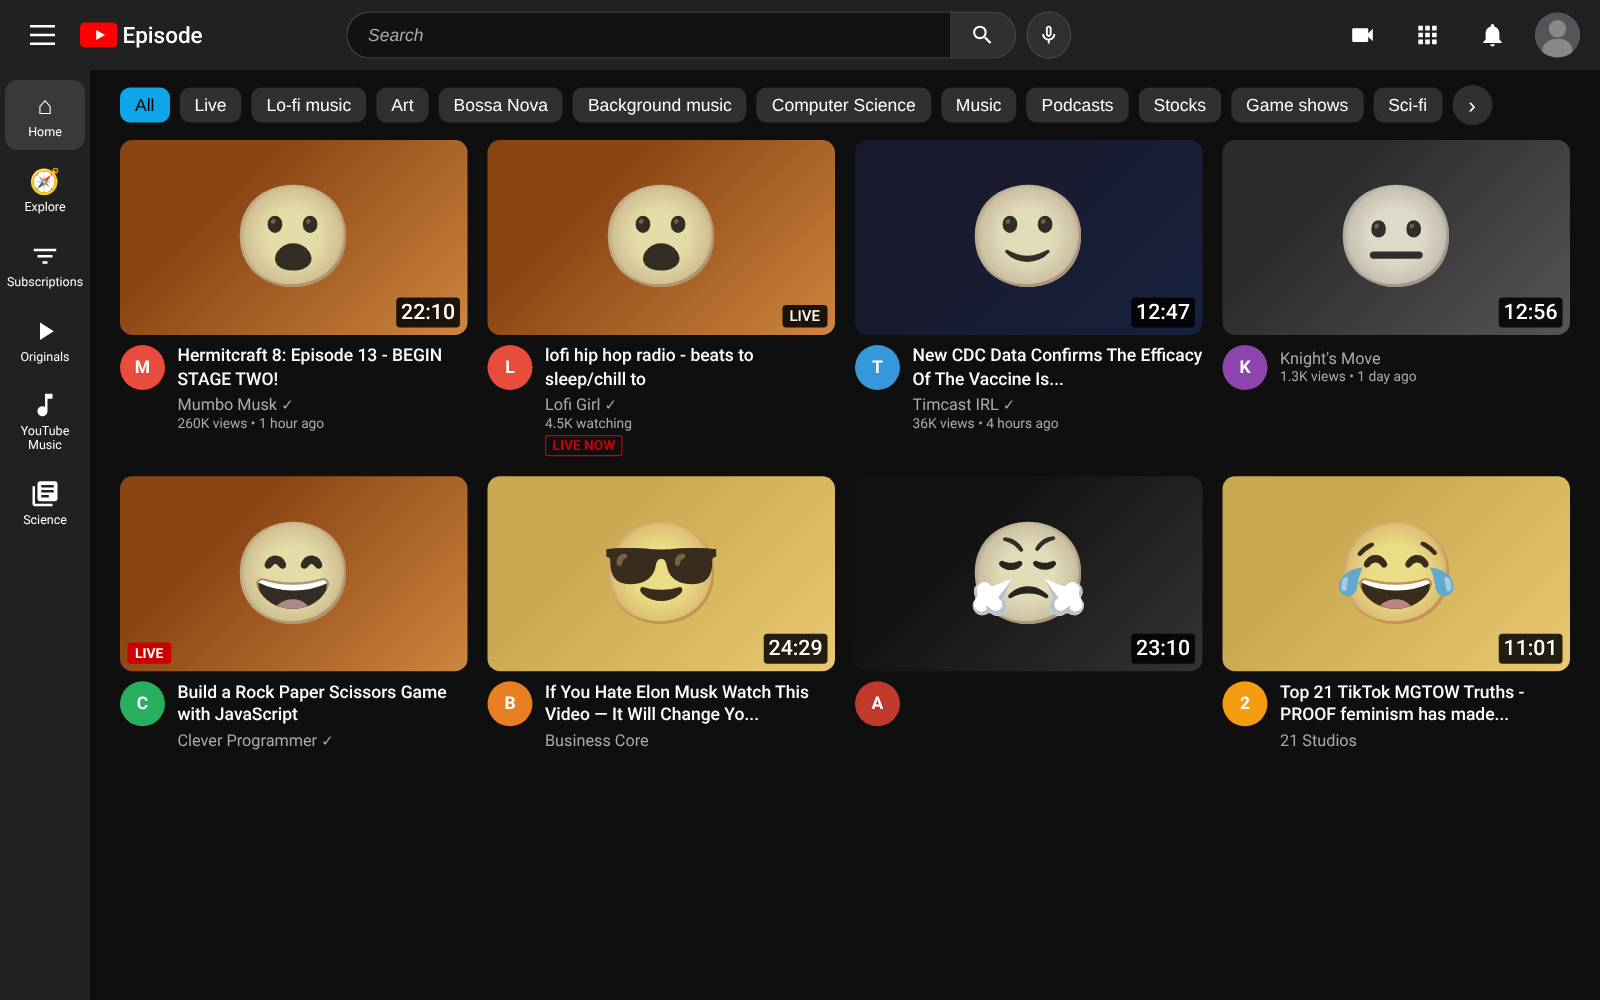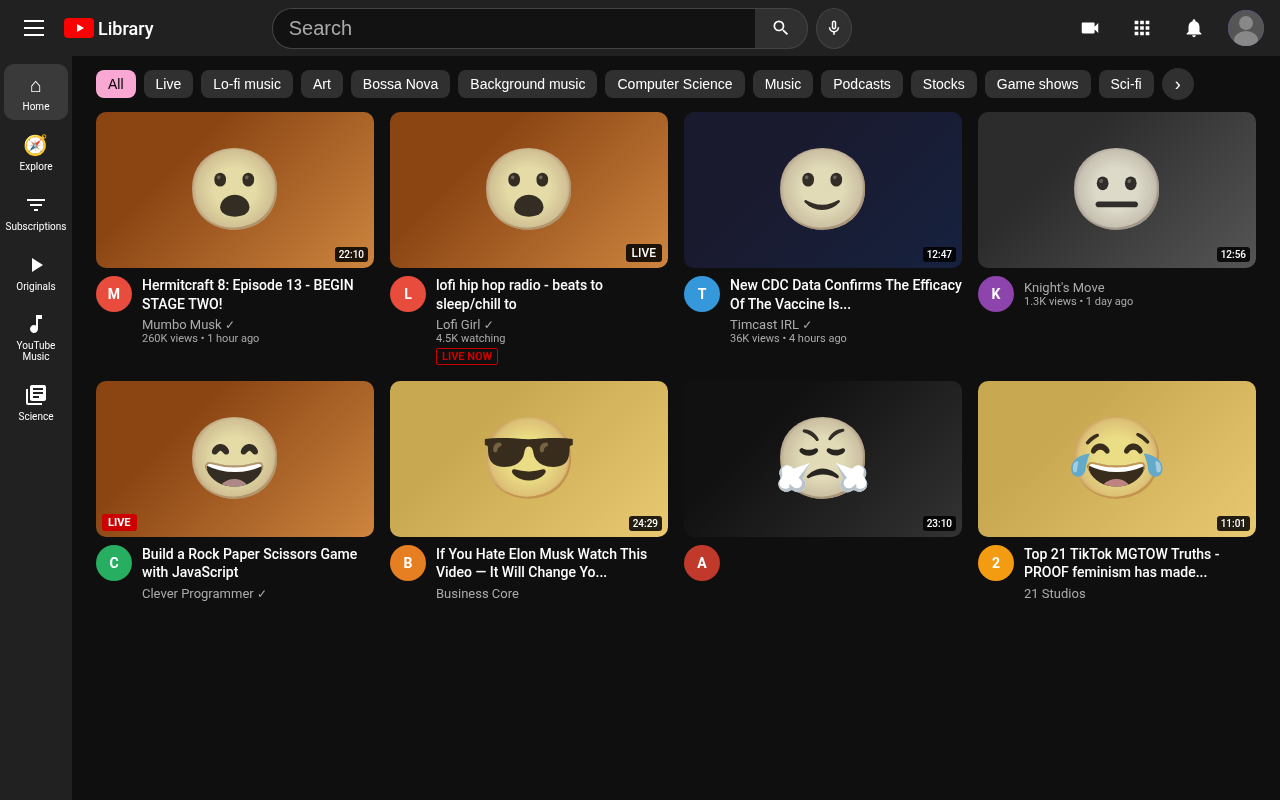--- a/index.html
+++ b/index.html
@@ -39,23 +39,24 @@
       max-width: 580px;
       margin: 0 auto;
     }
     .search-input {
       flex: 1;
       background: #121212;
       border: 1px solid #444;
       border-right: none;
       border-radius: 20px 0 0 20px;
       color: #fff;
-      font-size: 20px;
+      font-size: 14px;
       padding: 8px 16px;
       outline: none;
+      font-style: italic;
     }
     .search-input::placeholder { color: #aaa; }
     .search-btn {
       background: #303030;
       border: 1px solid #444;
       border-left: none;
       border-radius: 0 20px 20px 0;
       color: #fff;
       cursor: pointer;
       padding: 8px 16px;
@@ -140,21 +141,21 @@
       border: none;
       border-radius: 8px;
       color: #fff;
       cursor: pointer;
       font-size: 14px;
       padding: 6px 12px;
       white-space: nowrap;
       flex-shrink: 0;
     }
     .chip.active {
-      background: #f9a8d4;
+      background: #0ea5e9;
       color: #000;
     }
     .chip-more {
       background: #303030;
       border: none;
       border-radius: 50%;
       color: #fff;
       cursor: pointer;
       font-size: 18px;
       width: 32px; height: 32px;
@@ -181,21 +182,21 @@
     .thumb-placeholder {
       position: absolute;
       top: 0; left: 0; right: 0; bottom: 0;
       display: flex; align-items: center; justify-content: center;
     }
     .duration-badge {
       position: absolute;
       bottom: 6px; right: 6px;
       background: rgba(0,0,0,0.85);
       color: #fff;
-      font-size: 10px;
+      font-size: 17px;
       font-weight: 500;
       padding: 2px 4px;
       border-radius: 3px;
     }
     .live-badge {
       position: absolute;
       bottom: 6px; right: 6px;
       background: rgba(0,0,0,0.85);
       color: #fff;
       font-size: 12px;
@@ -276,21 +277,21 @@
           <span></span>
           <span></span>
       </span>
     </button>
     <div class="logo">
       <div class="logo-yt">
         <svg width="20" height="14" viewBox="0 0 20 14">
           <polygon points="8,3 15,7 8,11" fill="white"></polygon>
         </svg>
       </div>
-      <span class="logo-text">Library</span>
+      <span class="logo-text">Episode</span>
     </div>
   </div>
 
   <div class="search-bar">
     <input class="search-input" type="text" placeholder="Search" style="">
     <button class="search-btn">
       <svg width="20" height="20" viewBox="0 0 24 24" fill="white">
         <path d="M15.5 14h-.79l-.28-.27A6.471 6.471 0 0 0 16 9.5 6.5 6.5 0 1 0 9.5 16c1.61 0 3.09-.59 4.23-1.57l.27.28v.79l5 4.99L20.49 19l-4.99-5zm-6 0C7.01 14 5 11.99 5 9.5S7.01 5 9.5 5 14 7.01 14 9.5 11.99 14 9.5 14z"></path>
       </svg>
     </button>

